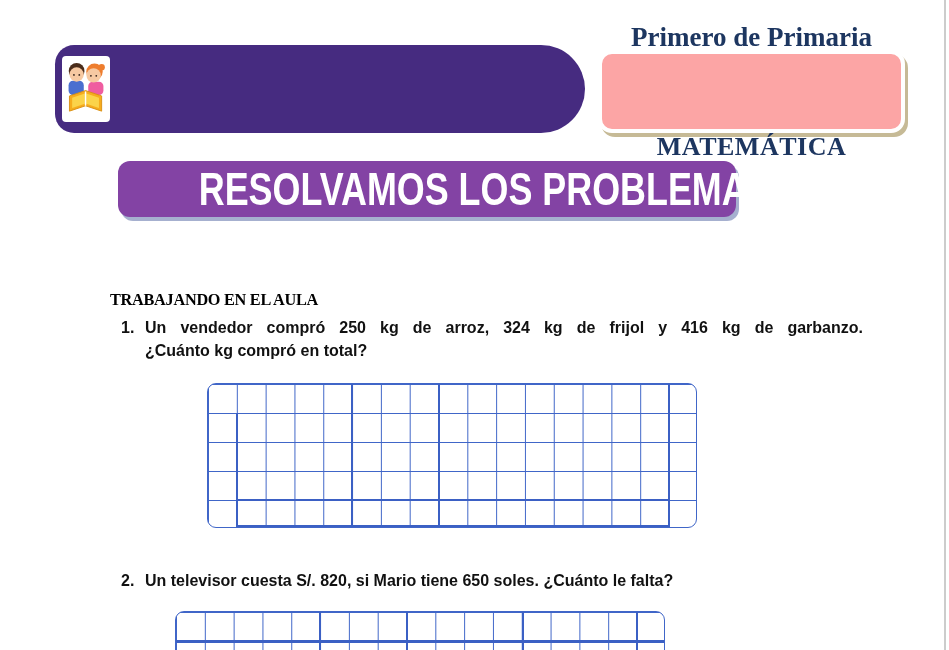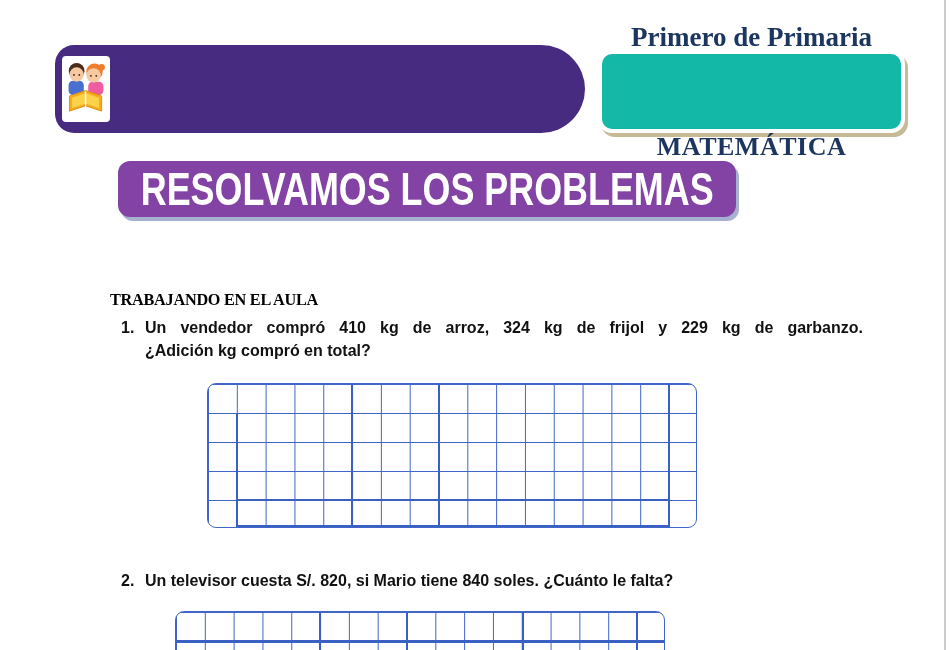--- a/index.html
+++ b/index.html
@@ -24,33 +24,33 @@
     position:absolute; left:58px; right:8px; top:0; bottom:4px;
     display:flex; align-items:center; justify-content:center;
     color:#ffffff; font-family:"DejaVu Sans", sans-serif; font-weight:bold;
     font-size:43px;
   }
   .brand-name span { transform:scaleX(0.8); white-space:nowrap; letter-spacing:0.5px; }
 
   
   .badge {
     position:absolute; left:598px; top:50px; width:307px; height:83px;
-    background:#14b8a6; border:4px solid #ffffff; border-radius:14px;
+    background:#fca5a5; border:4px solid #ffffff; border-radius:14px;
     box-shadow:3px 4px 0 #c6ba96;
     display:flex; flex-direction:column; align-items:center; justify-content:center;
     font-family:"Liberation Serif", serif; font-weight:bold; color:#1d3660;gap:47px;
   }
   .badge-line1 { font-size:27px; line-height:1.12; }
   .badge-line2 { font-size:26px; line-height:1.12; letter-spacing:0.5px;margin-top:32px; }
 
   
   .title-banner {
     position:absolute; left:118px; top:161px; width:618px; height:56px;
     background:#8343a4; border-radius:12px; box-shadow:3px 4px 0 #a6b0cf;
-    display:flex; align-items:center; justify-content:center;
+    display:flex; align-items:center; 
   }
   .title-banner span {
     color:#ffffff; font-size:46px; font-weight:bold; white-space:nowrap;
     transform:scaleX(0.78); letter-spacing:0px;
   }
 
   
   .subtitle {
     position:absolute; left:110px; top:249px;
     font-size:18.5px; font-weight:bold; color:#1a1a1a; letter-spacing:-0.2px;
@@ -124,36 +124,36 @@
   </div>
 
   <div class="title-banner">
     <span>RESOLVAMOS LOS PROBLEMAS</span>
   </div>
 
   <div class="section-label">TRABAJANDO EN EL AULA</div>
 
   <div class="prob-num num1">1.</div>
   <div class="prob-text p1">
-    <div class="just">Un vendedor compró 410 kg de arroz, 324 kg de frijol y 229 kg de garbanzo.</div>
-    <div>¿Adición kg compró en total?</div>
+    <div class="just">Un vendedor compró 250 kg de arroz, 324 kg de frijol y 416 kg de garbanzo.</div>
+    <div>¿Cuánto kg compró en total?</div>
   </div>
 
   <div class="grid grid1">
     <div class="tl v g-v5"></div>
     <div class="tl v g-v8"></div>
     <div class="tl v g-v16"></div>
     <div class="tl g1-v1"></div>
     <div class="tl g1-h4"></div>
     <div class="tl g1-hb"></div>
   </div>
 
   <div class="prob-num num2">2.</div>
   <div class="prob-text p2">
-    <div>Un televisor cuesta S/. 820, si Mario tiene 840 soles. ¿Cuánto le falta?</div>
+    <div>Un televisor cuesta S/. 820, si Mario tiene 650 soles. ¿Cuánto le falta?</div>
   </div>
 
   <div class="grid grid2">
     <div class="tl v g-v5"></div>
     <div class="tl v g-v8"></div>
     <div class="tl v g-v12"></div>
     <div class="tl v g-v16"></div>
     <div class="tl g2-h1"></div>
   </div>
 

